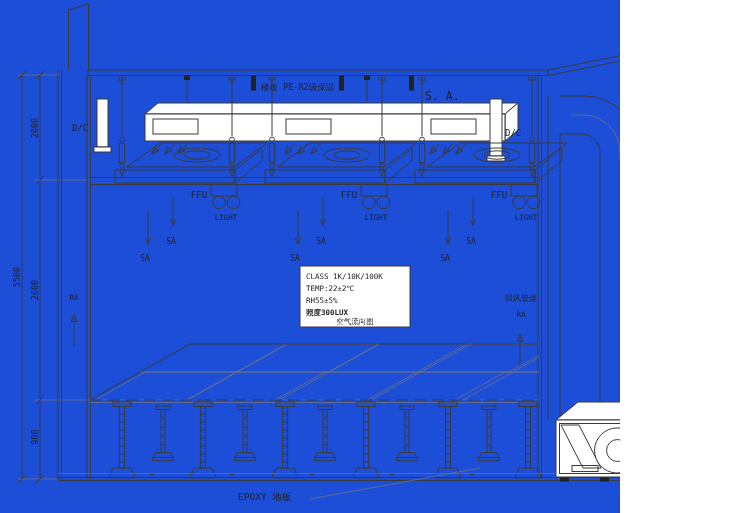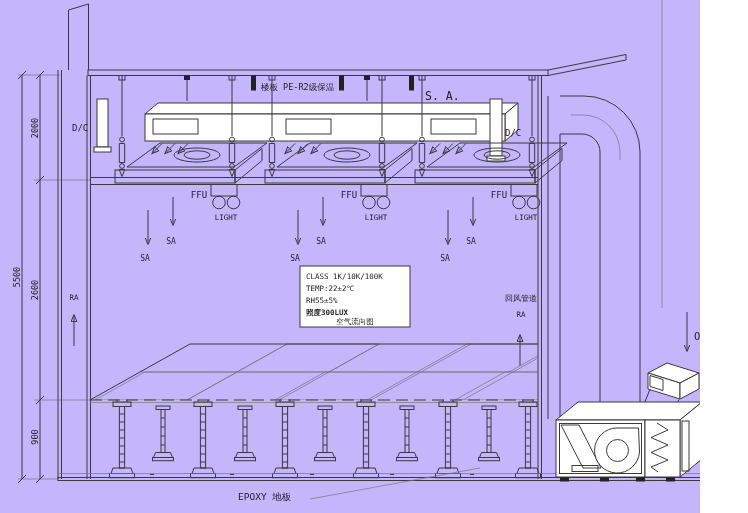--- a/index.html
+++ b/index.html
@@ -1,16 +1,16 @@
 <!DOCTYPE html>
 <html><head>
 <meta charset="utf-8">
 <style>
   html,body{margin:0;padding:0;background:#ffffff;}
-  .page{position:relative;width:700px;height:513px;background:#c4b5fd;overflow:hidden;
+  .page{position:relative;width:620px;height:513px;background:#1d4ed8;overflow:hidden;
         font-family:"DejaVu Sans Mono","Liberation Mono",monospace;}
   svg{display:block;}
   svg line, svg path, svg rect, svg polygon, svg polyline, svg circle, svg ellipse{
     stroke:#3a3a3a;stroke-width:1;fill:none;}
   svg text{stroke:none;fill:#222;font-family:"DejaVu Sans Mono","Liberation Mono",monospace;}
   .thin{stroke-width:.7;stroke:#777;}
   .fillw{fill:#ffffff;}
   .dark{fill:#222;stroke:none;}
 </style>
 </head>

